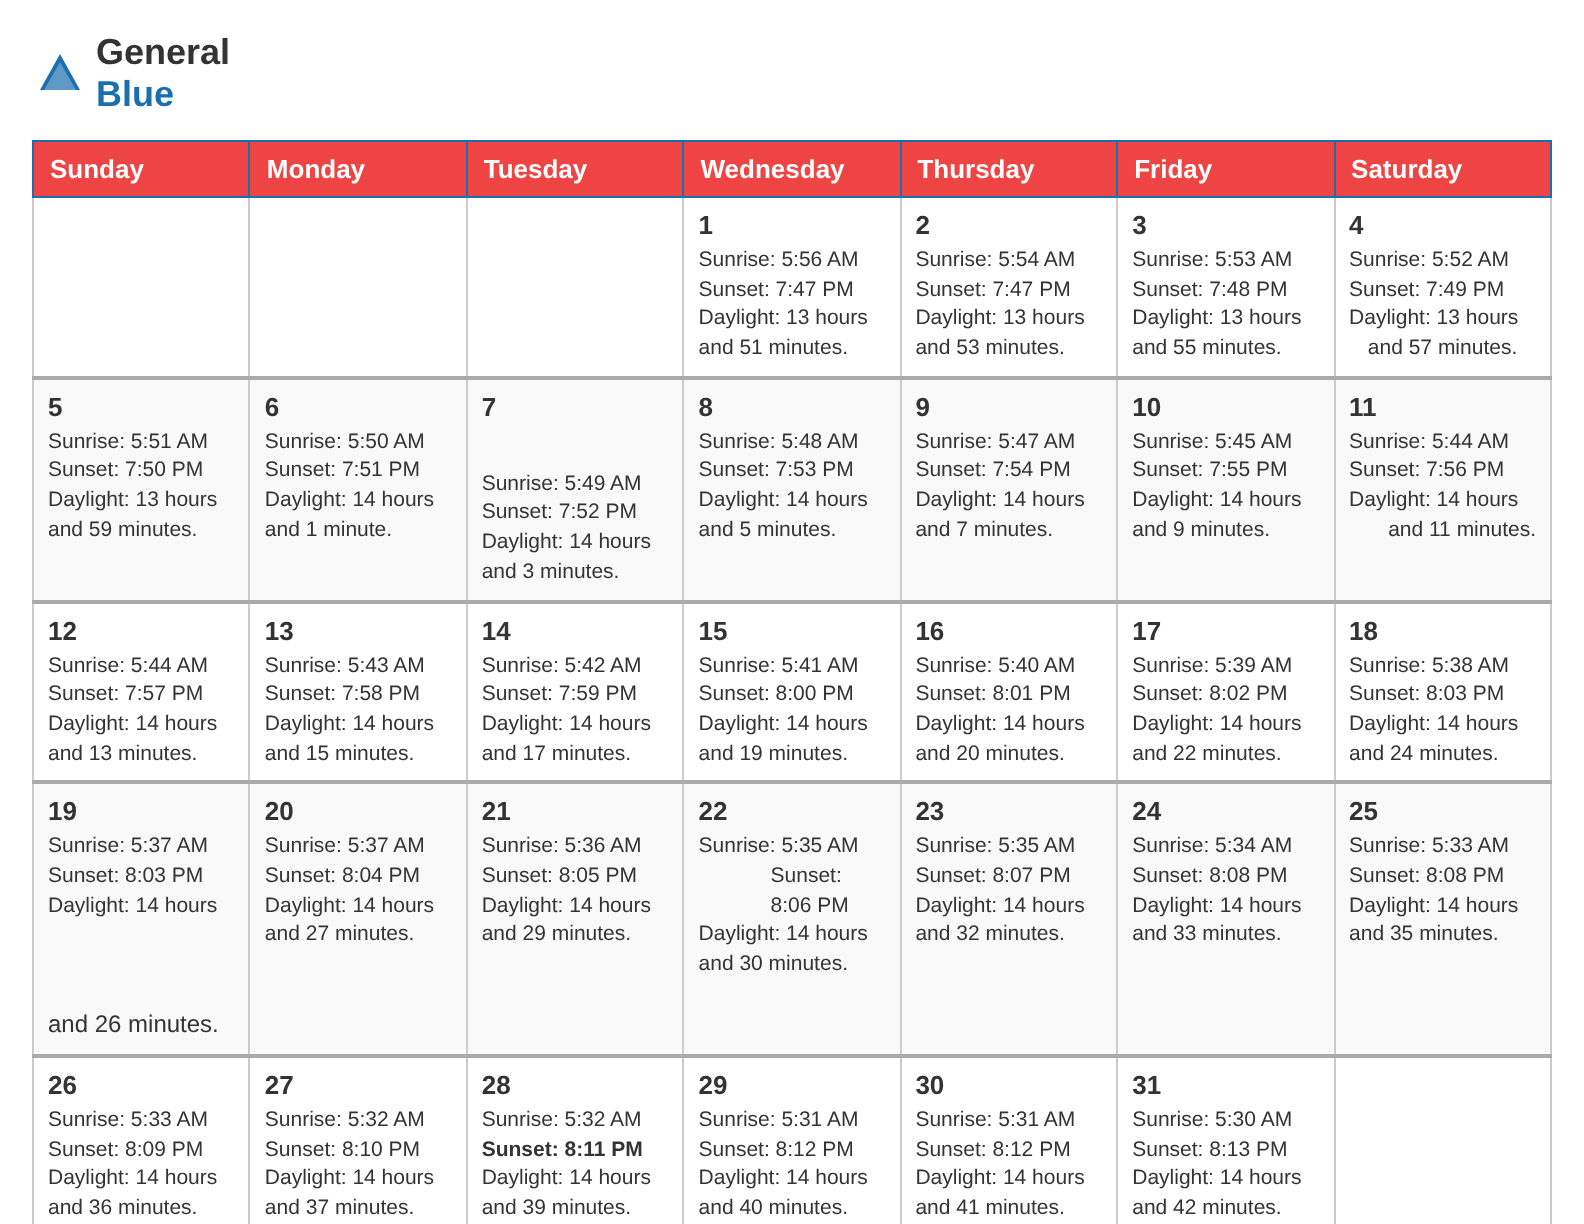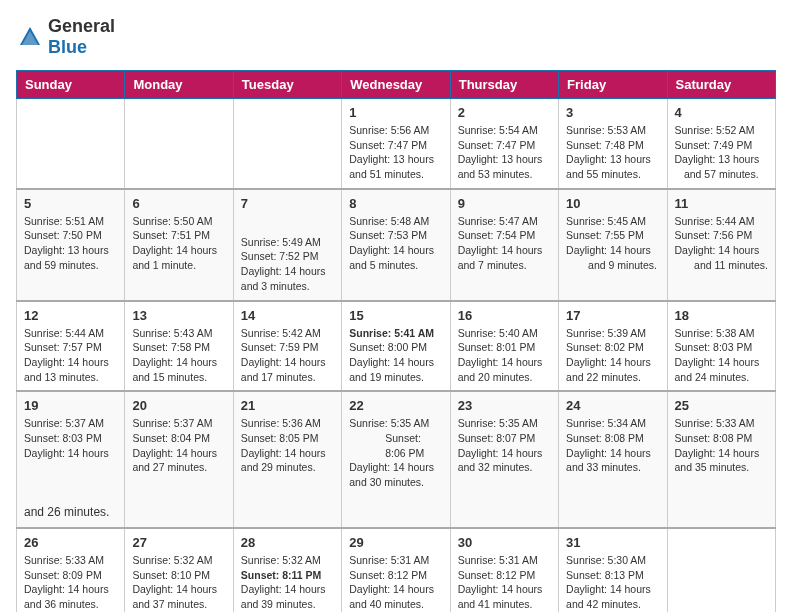--- a/index.html
+++ b/index.html
@@ -36,21 +36,21 @@
     .subtitle {
       font-size: 16px;
       color: #555;
     }
     table {
       width: 100%;
       border-collapse: collapse;
       table-layout: fixed;
     }
     .day-header {
-      background-color: #be185d;
+      background-color: #ef4444;
       color: #fff;
       text-align: left;
       padding: 6px 8px;
       font-size: 13px;
       font-weight: bold;
       border: 1px solid #1a6faf;
     }
     td {
       border: 1px solid #ccc;
       vertical-align: top;
@@ -179,21 +179,21 @@
           <div style="font-size: 10.5px; line-height: 1.4;">Sunrise: 5:47 AM</div>
           <div style="font-size: 10.5px; line-height: 1.4;">Sunset: 7:54 PM</div>
           <div style="font-size: 10.5px; line-height: 1.4;">Daylight: 14 hours</div>
           <div style="font-size: 10.5px; line-height: 1.4;">and 7 minutes.</div>
         </td>
         <td>
           <span class="day-number">10</span>
           <div style="font-size: 10.5px; line-height: 1.4;">Sunrise: 5:45 AM</div>
           <div style="font-size: 10.5px; line-height: 1.4;">Sunset: 7:55 PM</div>
           <div style="font-size: 10.5px; line-height: 1.4;">Daylight: 14 hours</div>
-          <div style="font-size: 10.5px; line-height: 1.4; margin-left: 22px;">and 9 minutes.</div>
+          <div style="font-size: 10.5px; line-height: 1.4;">and 9 minutes.</div>
         </td>
         <td>
           <span class="day-number">11</span>
           <div style="font-size: 10.5px; line-height: 1.4;">Sunrise: 5:44 AM</div>
           <div style="font-size: 10.5px; line-height: 1.4;">Sunset: 7:56 PM</div>
           <div style="font-size: 10.5px; line-height: 1.4;">Daylight: 14 hours</div>
           <div style="font-size: 10.5px; line-height: 1.4; text-align: right;">and 11 minutes.</div>
         </td>
       </tr>
       <tr class="row-separator">
@@ -213,21 +213,21 @@
         </td>
         <td>
           <span class="day-number">14</span>
           <div style="font-size: 10.5px; line-height: 1.4;">Sunrise: 5:42 AM</div>
           <div style="font-size: 10.5px; line-height: 1.4;">Sunset: 7:59 PM</div>
           <div style="font-size: 10.5px; line-height: 1.4;">Daylight: 14 hours</div>
           <div style="font-size: 10.5px; line-height: 1.4;">and 17 minutes.</div>
         </td>
         <td>
           <span class="day-number">15</span>
-          <div style="font-size: 10.5px; line-height: 1.4; font-weight: bold;">Sunrise: 5:41 AM</div>
+          <div style="font-size: 10.5px; line-height: 1.4;">Sunrise: 5:41 AM</div>
           <div style="font-size: 10.5px; line-height: 1.4;">Sunset: 8:00 PM</div>
           <div style="font-size: 10.5px; line-height: 1.4;">Daylight: 14 hours</div>
           <div style="font-size: 10.5px; line-height: 1.4;">and 19 minutes.</div>
         </td>
         <td>
           <span class="day-number">16</span>
           <div style="font-size: 10.5px; line-height: 1.4;">Sunrise: 5:40 AM</div>
           <div style="font-size: 10.5px; line-height: 1.4;">Sunset: 8:01 PM</div>
           <div style="font-size: 10.5px; line-height: 1.4;">Daylight: 14 hours</div>
           <div style="font-size: 10.5px; line-height: 1.4;">and 20 minutes.</div>

